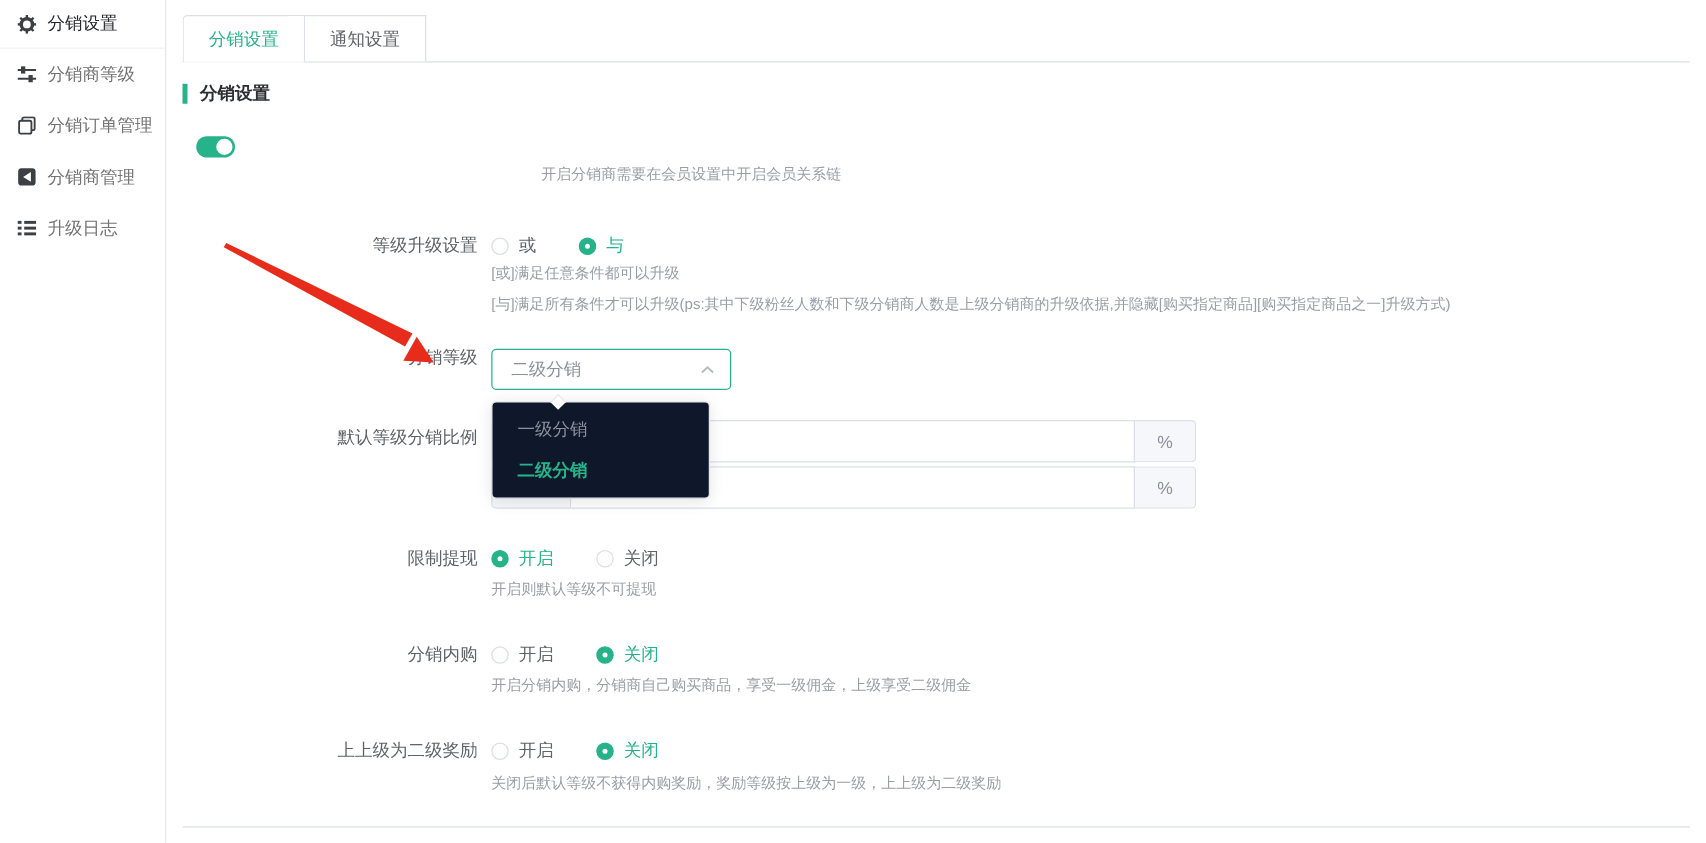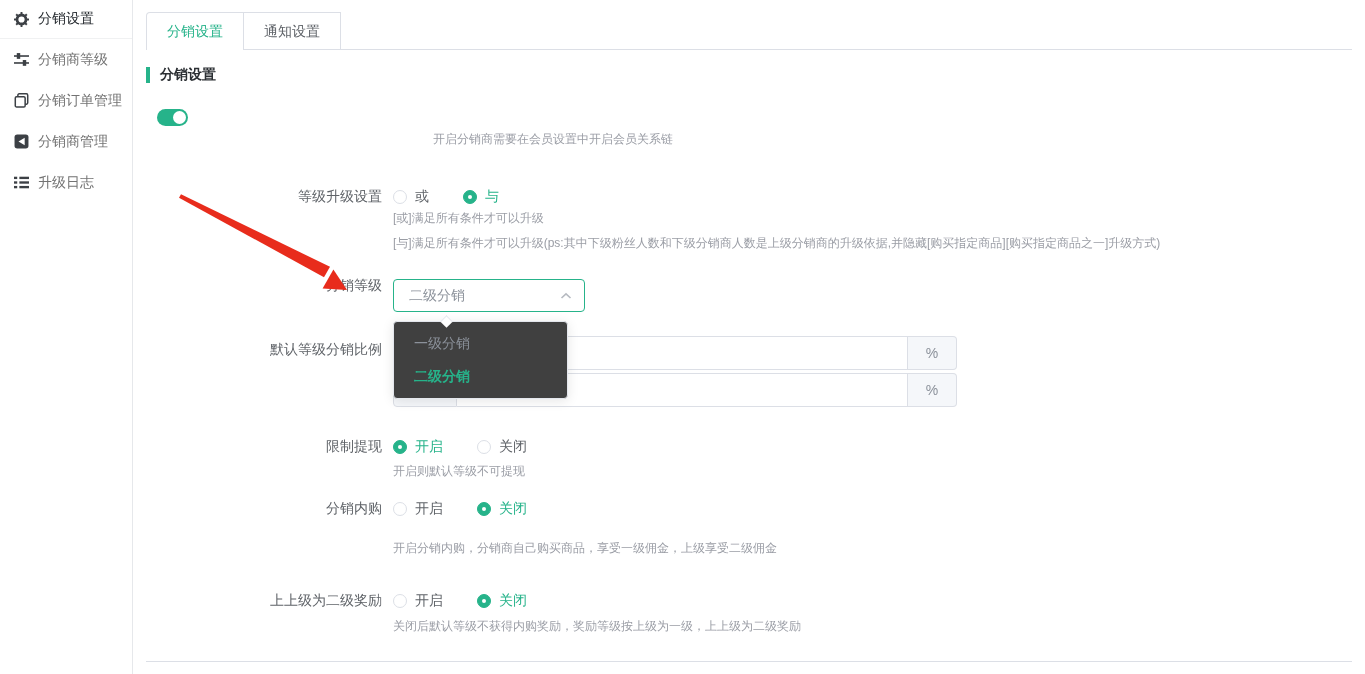--- a/index.html
+++ b/index.html
@@ -56,21 +56,21 @@
 
   
   .select { position:absolute; left:393px; top:279px; width:192px; height:33px;
     border:1px solid #26b38a; border-radius:4px; background:#fff;
     display:flex; align-items:center; padding:0 12px 0 15px; cursor:pointer; }
   .select .sel-text { flex:1; color:#8b919a; }
   .select .chev { color:#b6bac1; display:flex; }
 
   
   .dropdown { position:absolute; left:393px; top:321px; width:175px; z-index:10;
-    background:#404040; border:1px solid #e4e7ed; border-radius:4px;
+    background:#0f172a; border:1px solid #e4e7ed; border-radius:4px;
     box-shadow:0 2px 12px rgba(0,0,0,.10); padding:5px 0; }
   .dropdown::before { content:""; position:absolute; top:-5px; left:48px; width:8px; height:8px;
     background:#fff; border-left:1px solid #e4e7ed; border-top:1px solid #e4e7ed;
     transform:rotate(45deg); }
   .opt { height:33px; line-height:33px; padding-left:20px; color:#8b919a; cursor:pointer; }
   .opt.selected { color:#26b38a; font-weight:bold; }
 
   
   .igroup { position:absolute; left:393px; height:34px; display:flex; z-index:1; }
   .ig-prefix { width:64px; background:#f5f7fa; border:1px solid #dcdfe6;
@@ -187,21 +187,21 @@
       <div class="radio-item">
         <span class="radio-dot"></span>
         <span class="radio-lb">或</span>
       </div>
       <div class="radio-item checked">
         <span class="radio-dot"></span>
         <span class="radio-lb">与</span>
       </div>
     </div>
   </div>
-  <div class="help" style="top:210px;">[或]满足所有条件才可以升级</div>
+  <div class="help" style="top:210px;">[或]满足任意条件都可以升级</div>
   <div class="help" style="top:235px;">[与]满足所有条件才可以升级(ps:其中下级粉丝人数和下级分销商人数是上级分销商的升级依据,并隐藏[购买指定商品][购买指定商品之一]升级方式)</div>
 
   <div class="frow" style="top:269px; height:33px;">
     <div class="flabel">分销等级</div>
   </div>
   <div class="select">
     <span class="sel-text">二级分销</span>
     <span class="chev">
       <svg width="12" height="8" viewBox="0 0 12 8" fill="none" stroke="currentColor" stroke-width="1.6">
         <polyline points="1.5,6 6,1.8 10.5,6"></polyline>
@@ -238,21 +238,21 @@
         <span class="radio-lb">开启</span>
       </div>
       <div class="radio-item">
         <span class="radio-dot"></span>
         <span class="radio-lb">关闭</span>
       </div>
     </div>
   </div>
   <div class="help" style="top:463px;">开启则默认等级不可提现</div>
 
-  <div class="frow" style="top:499px; height:20px;justify-content:center;">
+  <div class="frow" style="top:514px; height:20px;justify-content:center;">
     <div class="flabel">分销内购</div>
     <div class="fctrl">
       <div class="radio-item">
         <span class="radio-dot"></span>
         <span class="radio-lb">开启</span>
       </div>
       <div class="radio-item checked">
         <span class="radio-dot"></span>
         <span class="radio-lb">关闭</span>
       </div>

